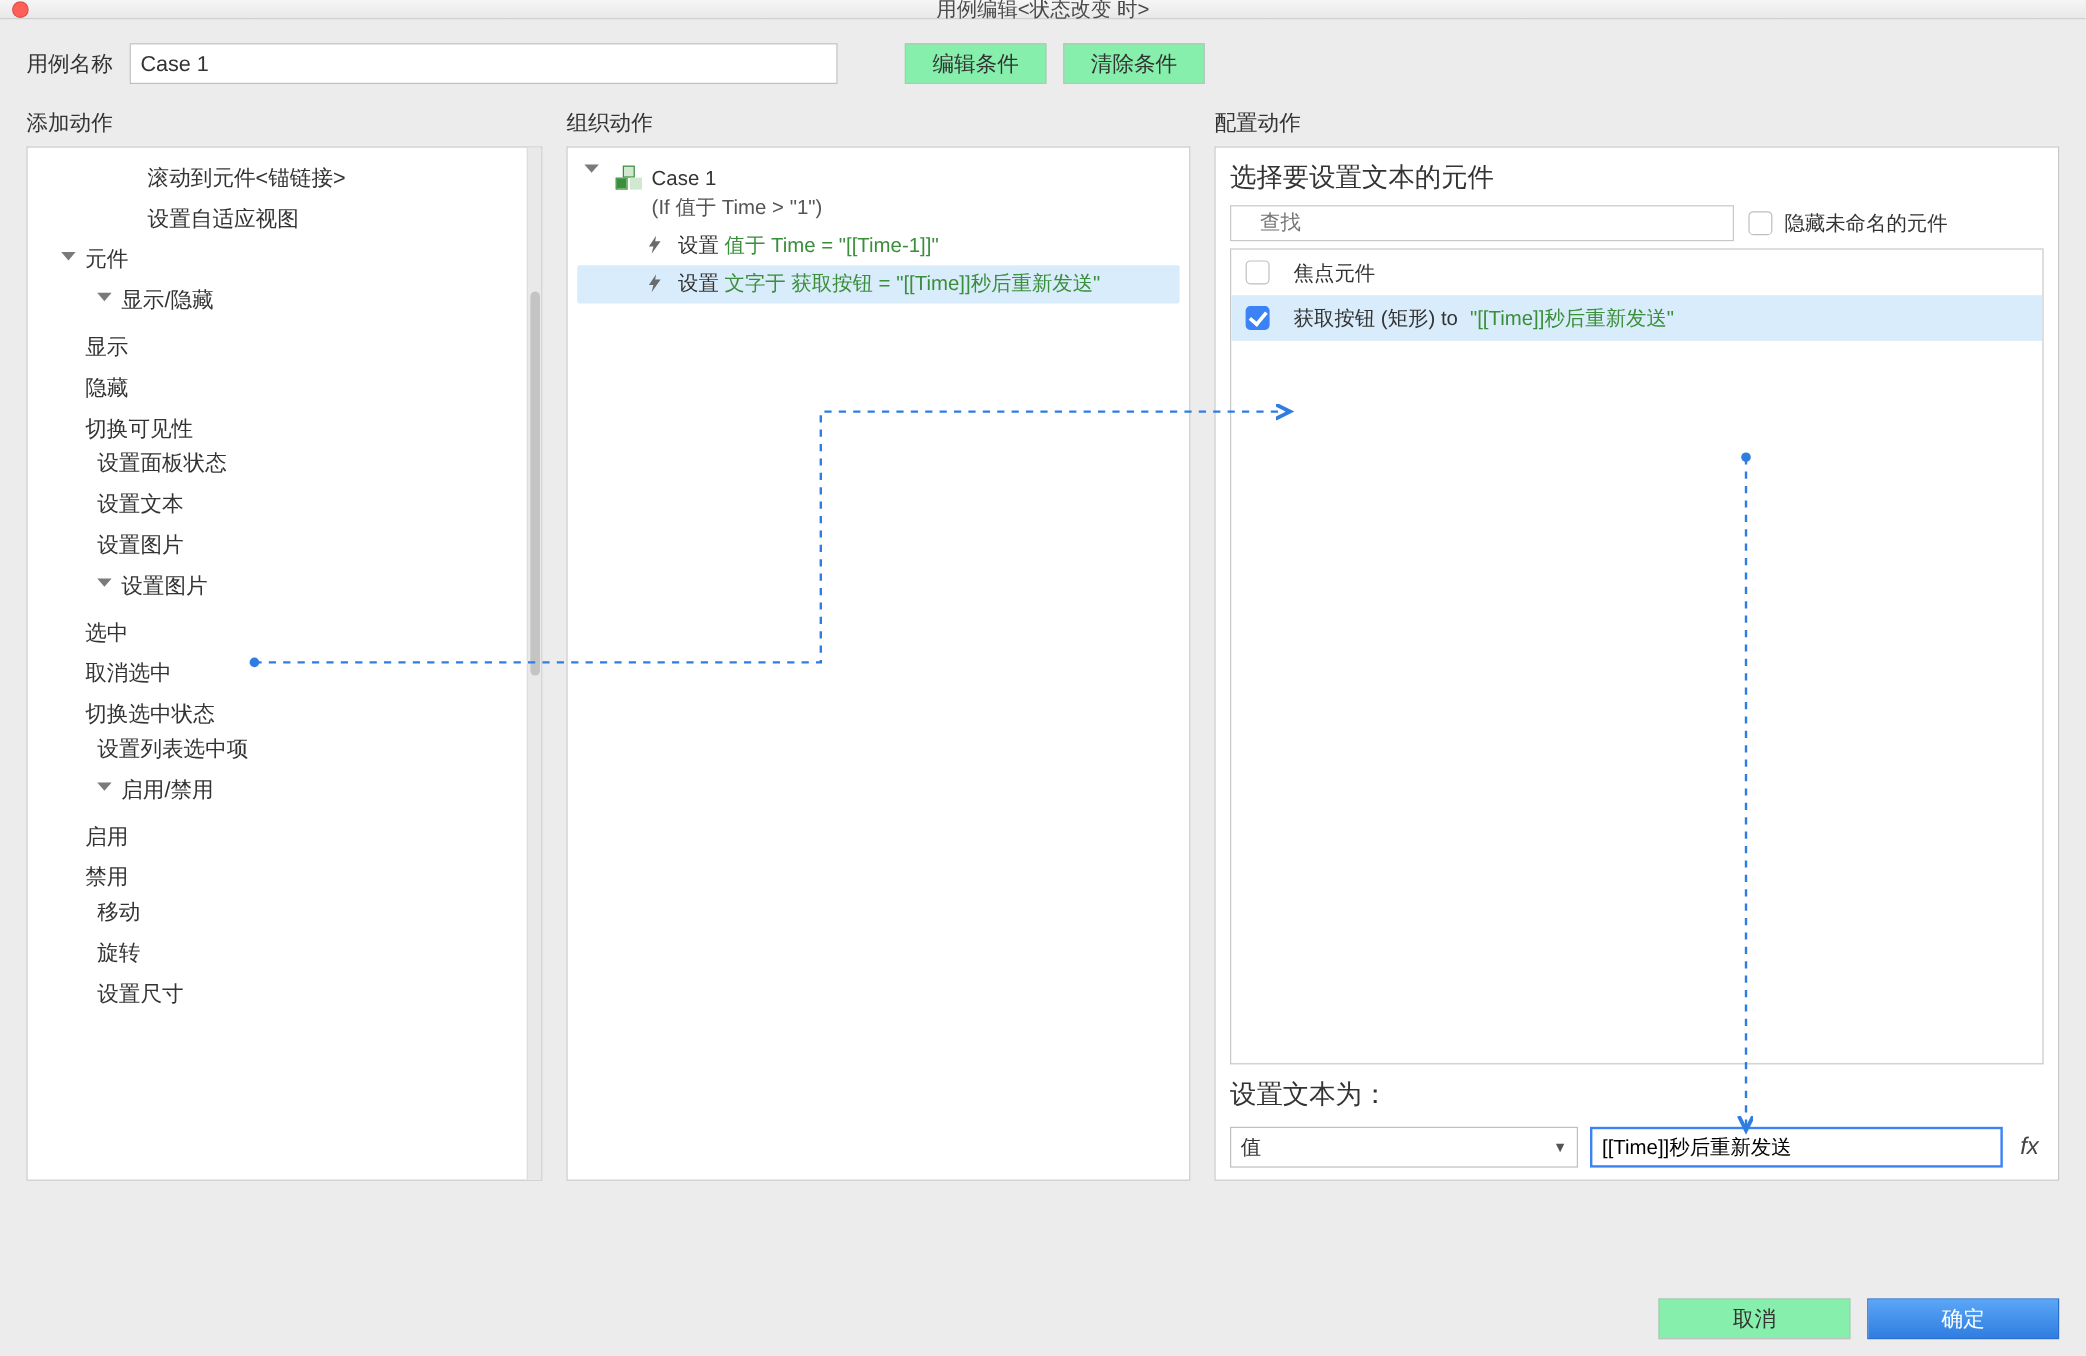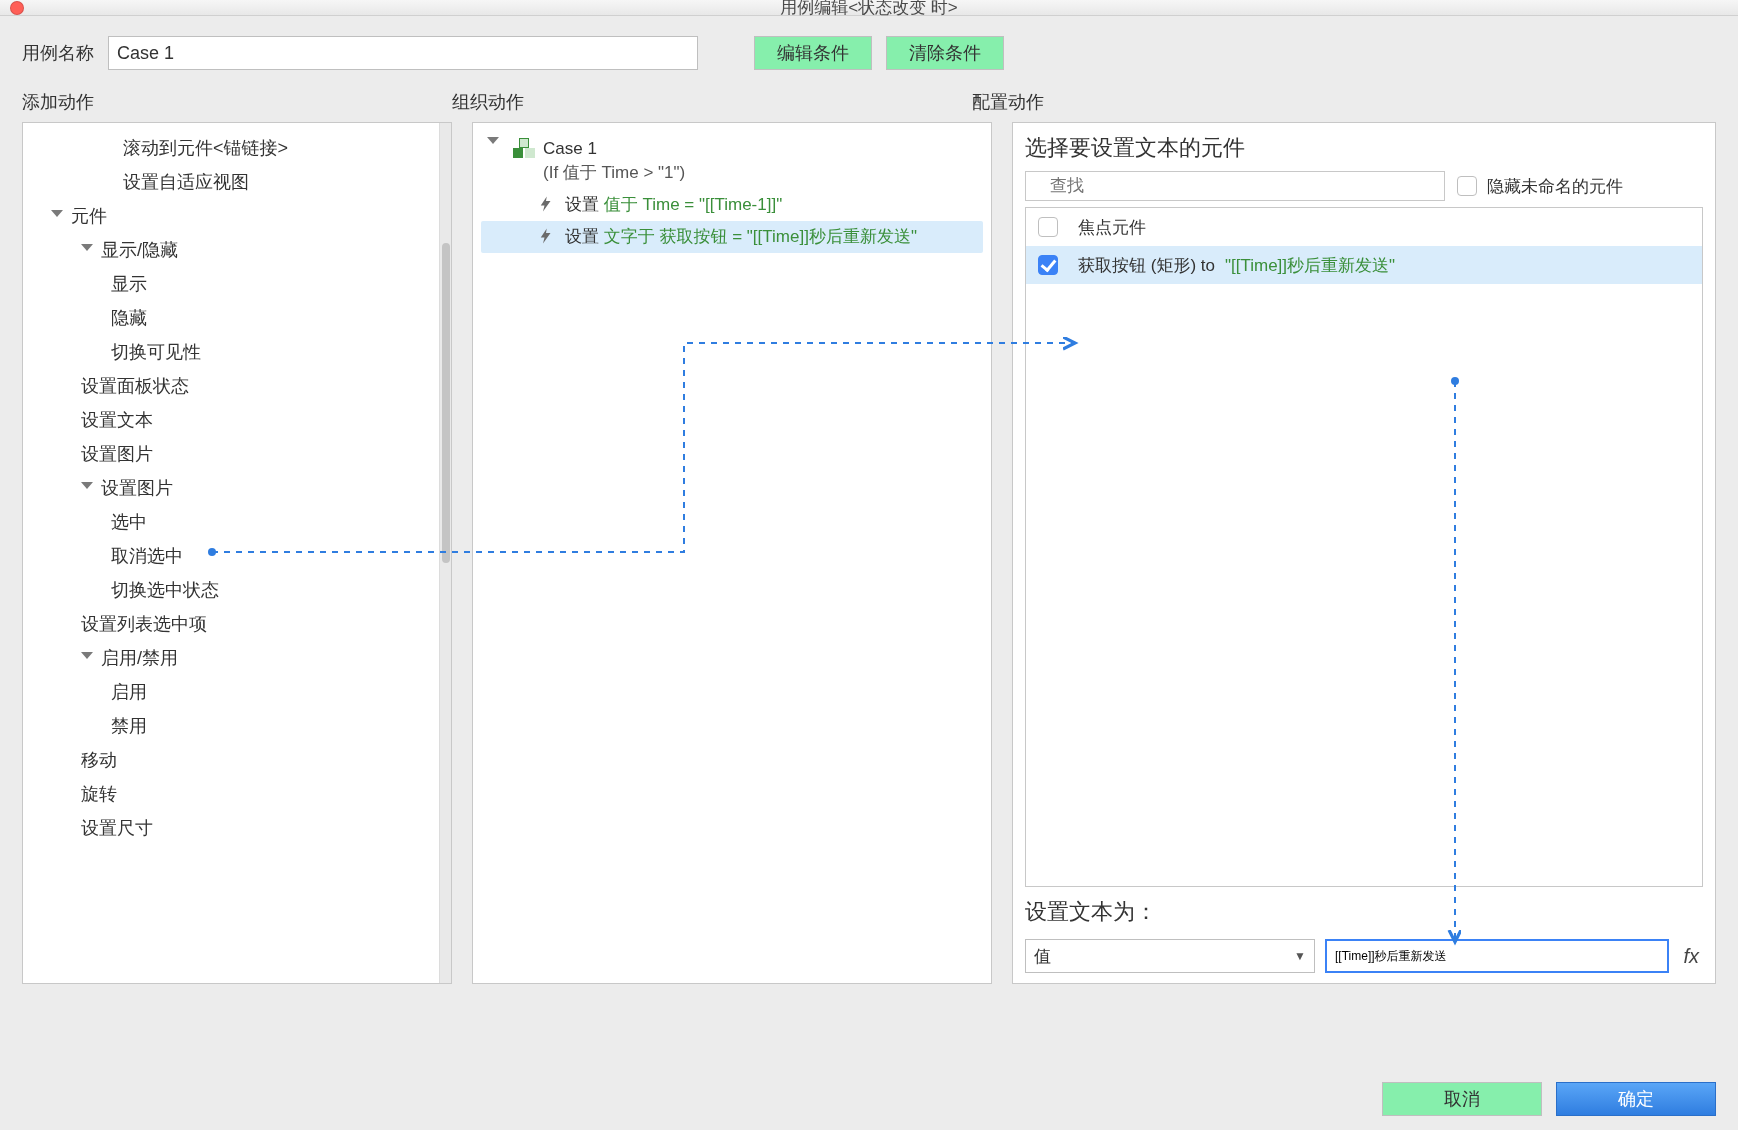--- a/index.html
+++ b/index.html
@@ -42,21 +42,21 @@
   background: #fff; padding: 0 8px; font-size: 18px;
   color: #333;
 }
 .btn {
   height: 34px; padding: 0 22px; background: #86efac;
   border: 1px solid #bfbfbf; font-size: 18px; color: #333;
   cursor: pointer;
 }
 
 .sections-heads {
-  display: flex; padding: 0 22px; margin-top: 10px;
+  display: flex; padding: 0 22px; gap: 20px; margin-top: 10px;
 }
 .section-head-left { width: 430px; font-size: 18px; color: #333; }
 .section-head-mid  { width: 520px; font-size: 18px; color: #333; }
 .section-head-right{ flex: 1; font-size: 18px; color: #333; }
 
 .panels {
   display: flex; padding: 8px 22px 0 22px; gap: 20px;
   height: 870px;
 }
 
@@ -71,21 +71,21 @@
 .tree {
   flex: 1; overflow-y: auto; padding: 8px 0;
   font-size: 18px;
 }
 .tree-row {
   display: flex; align-items: center; height: 34px;
   padding-left: 8px; cursor: default; white-space: nowrap;
 }
 .indent-0 { padding-left: 28px; }
 .indent-1 { padding-left: 58px; }
-.indent-2 { padding-left: 88px; }
+.indent-2 { padding-left: 48px; align-items: flex-end; }
 .indent-top { padding-left: 100px; }
 .arrow { 
   width: 12px; height: 12px; margin-right: 8px;
   display: inline-block;
 }
 .arrow.down::before {
   content: ""; display: block;
   border-left: 6px solid transparent;
   border-right: 6px solid transparent;
   border-top: 7px solid #7a7a7a;
@@ -156,21 +156,21 @@
 
 .set-text-row { display: flex; align-items: center; gap: 10px; margin-top: 4px; }
 .combo {
   height: 34px; width: 290px; border: 1px solid #bfbfbf;
   background: #fff; display: flex; align-items: center;
   justify-content: space-between; padding: 0 8px; font-size: 17px;
 }
 .combo .caret { font-size: 12px; color: #555; }
 .text-value-input {
   flex: 1; height: 34px; border: 2px solid #3b82f6;
-  padding: 0 8px; font-size: 12px;
+  padding: 0 8px; font-size: 17px;
 }
 .fx { font-style: italic; color: #444; font-size: 20px; padding: 0 4px; cursor: pointer; }
 
 .footer {
   position: absolute; bottom: 14px; right: 22px;
   display: flex; gap: 14px;
 }
 .btn-primary {
   background: linear-gradient(#5aa6f7, #2f7de0);
   color: #fff; border: 1px solid #2a6fc9;

